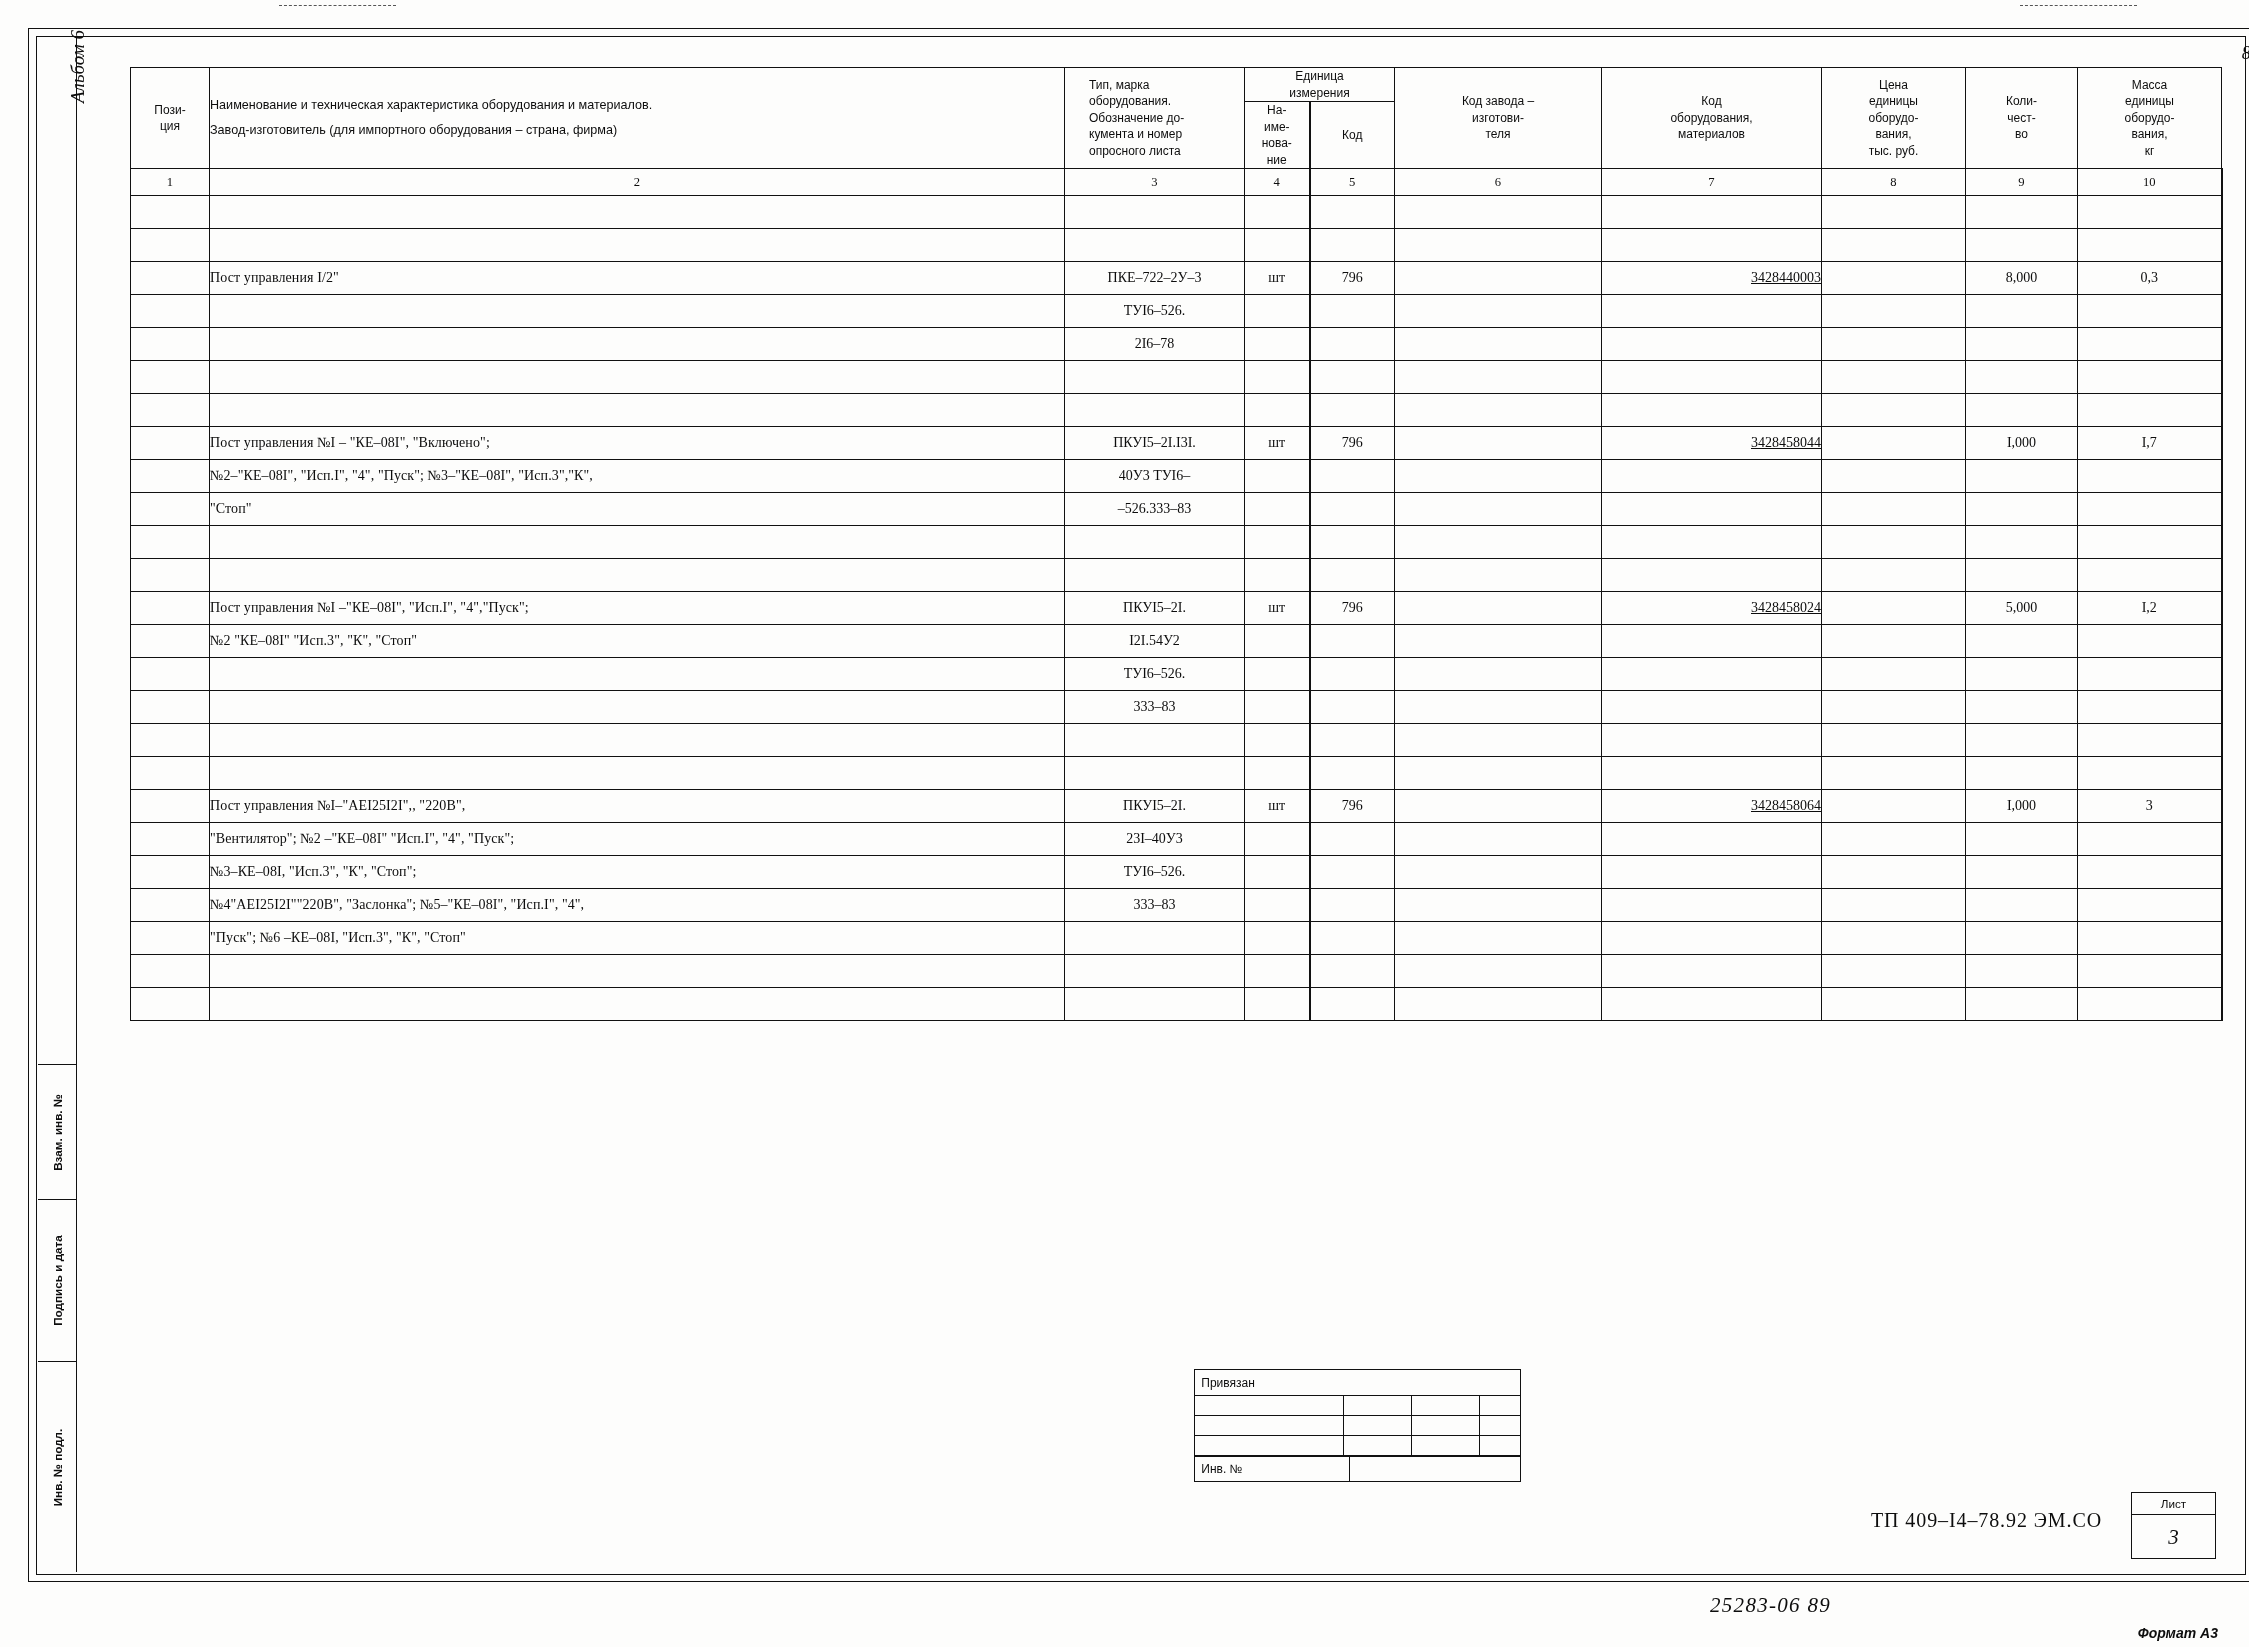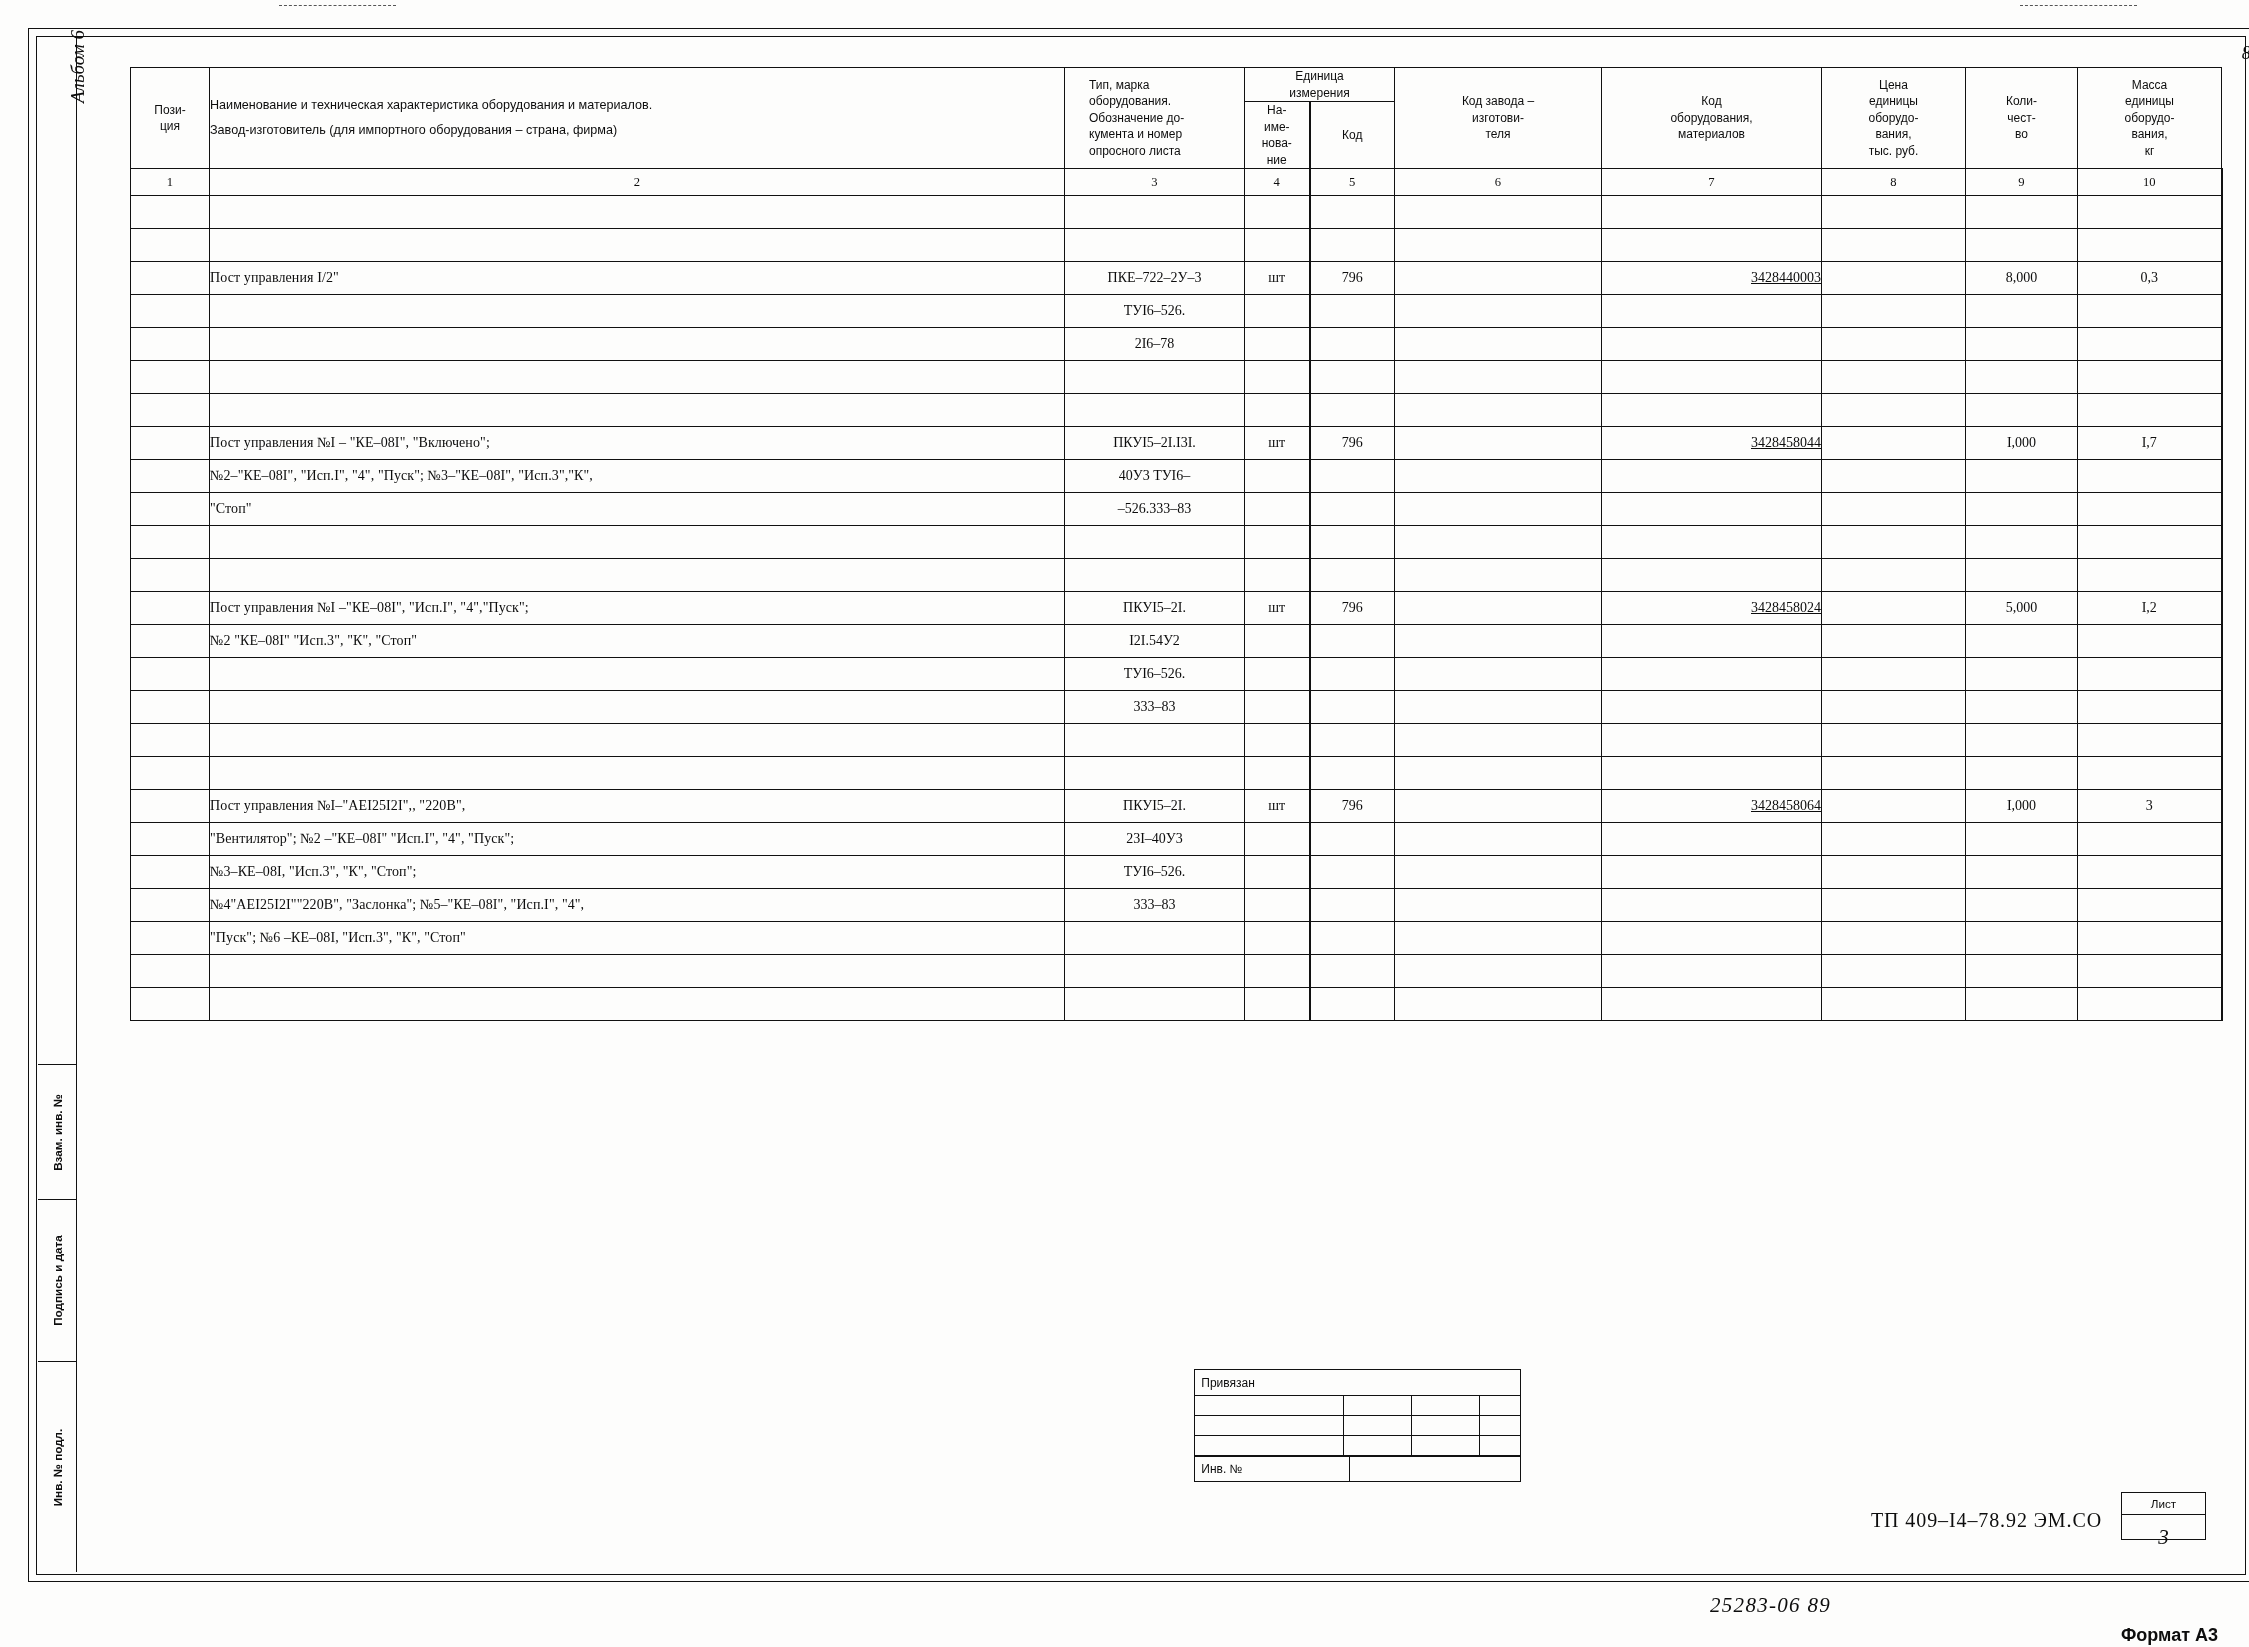--- a/index.html
+++ b/index.html
@@ -211,24 +211,24 @@
     position: absolute;
     left: 1741px;
     top: 148px;
     font-family: "Liberation Serif", serif;
     font-size: 20px;
     letter-spacing: 0.9px;
     white-space: nowrap;
   }
   .list-box {
     position: absolute;
-    right: 16px;
+    right: 6px;
     top: 131px;
     width: 85px;
-    height: 48px;
+    height: 67px;
     border: 1.3px solid #111;
     box-sizing: border-box;
   }
   .list-box .lb-title {
     height: 21px;
     border-bottom: 0.9px solid #111;
     text-align: center;
     font-family: "Liberation Sans", sans-serif;
     font-size: 11.7px;
     line-height: 21px;
@@ -249,21 +249,22 @@
     font-style: italic;
     font-size: 21px;
     letter-spacing: 1.3px;
   }
   .format-label {
     position: absolute;
     right: 67px;
     top: 1625px;
     font-family: "Liberation Sans", sans-serif;
     font-weight: bold;
-    font-size: 18px;
+    font-size: 14px;
+    font-style: italic;
   }
 </style>
 </head>
 <body>
 
 <div id="sheet">
 
   <div class="corner-mark" style="left:279px; top:4.5px;"></div>
   <div class="corner-mark" style="right:148px; top:4.5px;"></div>
 

